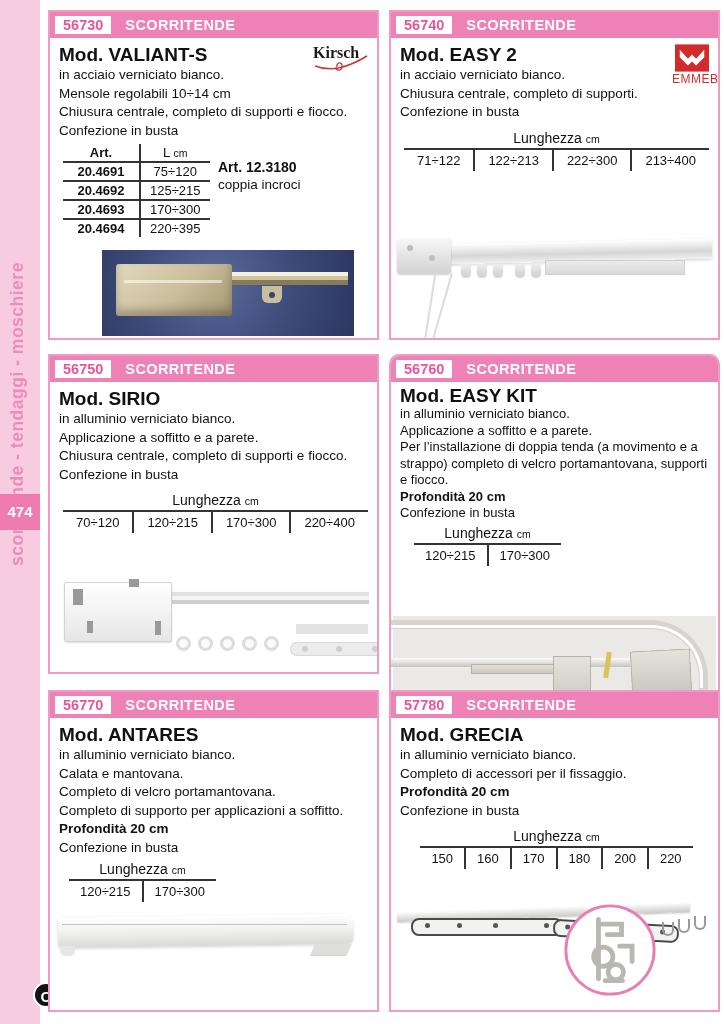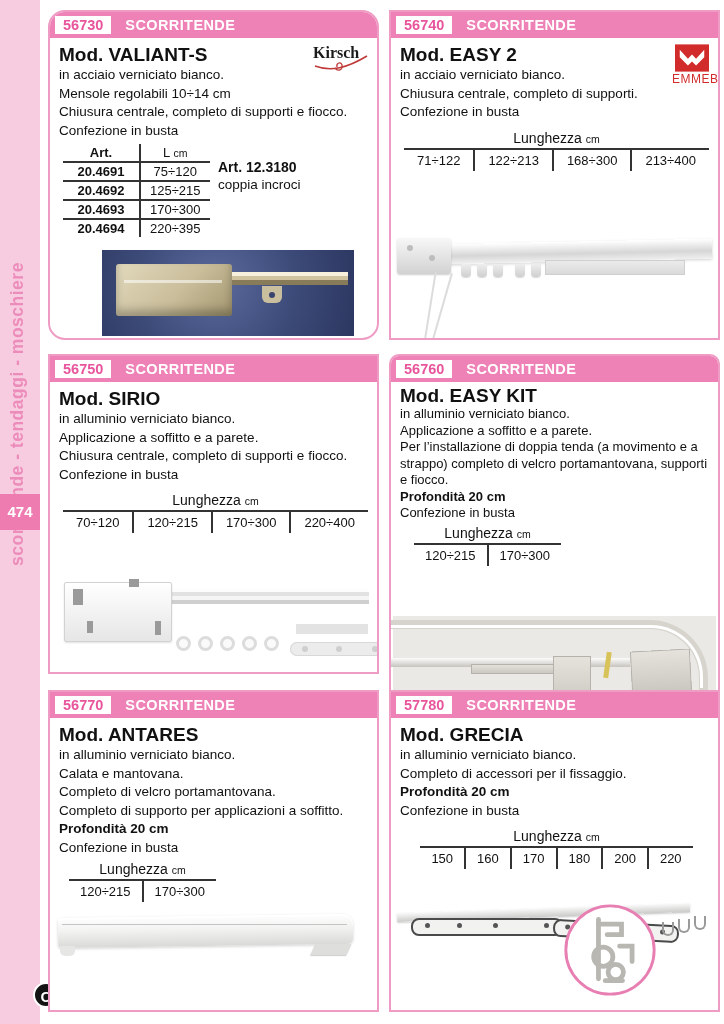--- a/index.html
+++ b/index.html
@@ -133,21 +133,21 @@
 <body>
 
 <div id="page">
 
   <div class="sidebar">
     <div class="side-label">scorritende - tendaggi - moschiere</div>
     <div class="page-badge">474</div>
   </div>
   <div class="publisher">C</div>
 
-  <section class="box" style="left:48px;top:10px;height:330px;border-radius:17px;">
+  <section class="box" style="left:48px;top:10px;height:330px;">
     <header class="bar">
       <span class="chip">56730</span>
       <span class="cat">SCORRITENDE</span>
     </header>
     <div class="kirsch">
       <span class="kirsch-text">Kirsch</span>
       <svg class="kirsch-swoosh" viewBox="0 0 56 18">
         <path d="M2 12 C 18 18, 34 14, 54 2" stroke="#c03a3a" stroke-width="1.6" fill="none"></path>
         <path d="M22 14 c 3 4, 8 2, 7 -3 c -1 -4, -6 -2, -5 2" stroke="#c03a3a" stroke-width="1.3" fill="none"></path>
       </svg>
@@ -218,21 +218,21 @@
       <div class="desc">Confezione in busta</div>
       <div style="text-align:center;">
         <div class="lung">
           <div class="lung-head">
             <span>Lunghezza</span>
             <span class="unit">cm</span>
           </div>
           <div class="lung-row">
             <span class="cell">71÷122</span>
             <span class="cell">122÷213</span>
-            <span class="cell">168÷300</span>
+            <span class="cell">222÷300</span>
             <span class="cell">213÷400</span>
           </div>
         </div>
       </div>
     </div>
     <div class="photo img-easy">
       <div class="e-rail"></div>
       <div class="e-cap">
           <i style="left:10px;top:7px;"></i>
           <i style="left:32px;top:17px;"></i>

